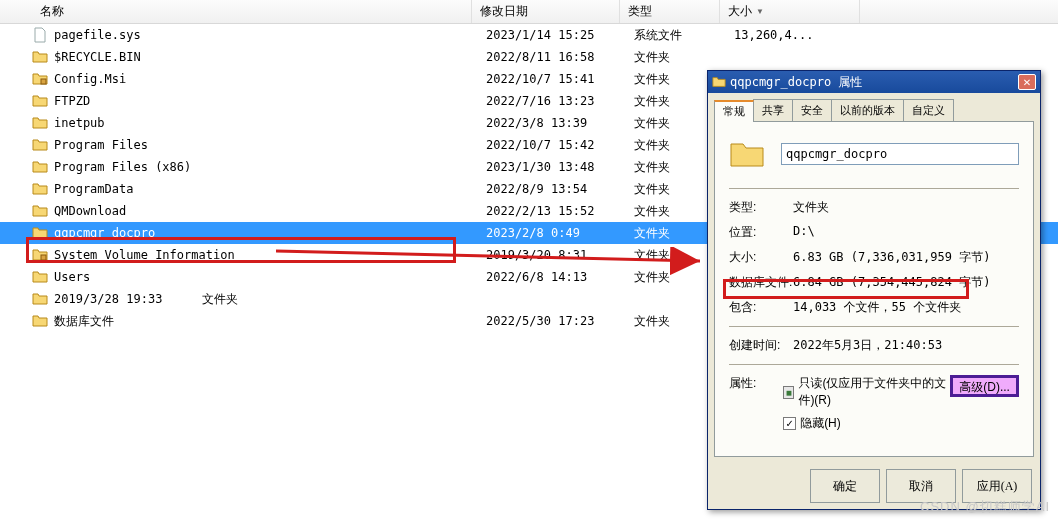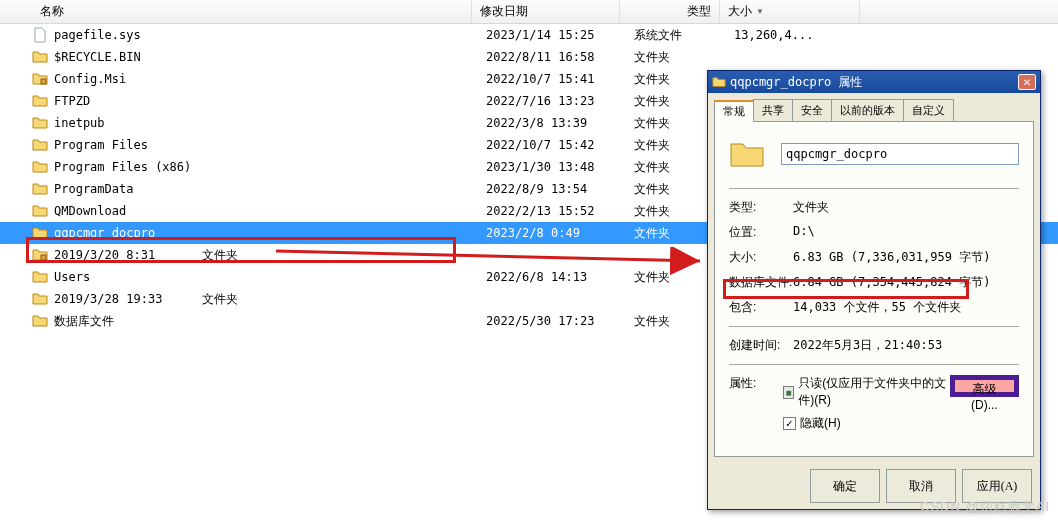--- a/index.html
+++ b/index.html
@@ -32,21 +32,21 @@
     border-right: 1px solid #e0e0e0;
     height: 100%;
     display: flex;
     align-items: center;
     color: #000;
     white-space: nowrap;
     overflow: hidden;
   }
   .col-name { width: 472px; padding-left: 40px; }
   .col-date { width: 148px; }
-  .col-type { width: 100px; justify-content: flex-end; }
+  .col-type { width: 100px; }
   .col-size { width: 140px; }
   .sort-indicator { font-size: 8px; margin-left: 4px; color: #666; }
   .file-list { }
   .file-row {
     display: flex;
     align-items: center;
     height: 22px;
     padding-left: 32px;
     color: #000;
   }
@@ -136,22 +136,22 @@
   .prop-sep { border-top: 1px solid #aca899; margin: 6px 0; }
   .prop-kv { display: flex; margin: 4px 0; font-size: 12px; }
   .prop-key { width: 64px; color: #000; }
   .prop-val { flex: 1; color: #000; font-family: "SimSun", monospace; }
   .attr-row { display: flex; align-items: flex-start; }
   .attr-checks { display: flex; flex-direction: column; gap: 6px; }
   .chk { display: flex; align-items: center; }
   .chk-box { width: 13px; height: 13px; border: 1px solid #7a7a7a; background:#fff; margin-right: 4px; display:flex; align-items:center; justify-content:center; font-size:10px;}
   .adv-btn {
     width: 78px; height: 22px;
-    border: 5px solid #4c1d95;
-    background: #fca5a5;
+    border: 3px solid #4c1d95;
+    background: #f0abfc;
     font-size: 12px;
     margin-left: auto;
   }
   .dlg-buttons {
     display: flex;
     justify-content: flex-end;
     gap: 6px;
     padding: 6px 8px;
     background: #ece9d8;
   }
@@ -313,20 +313,21 @@
         <span class="cell c-type">文件夹</span>
         <span class="cell c-size"></span>
       </div>
       <div class="file-row">
         <span class="icon">
           <svg viewBox="0 0 16 16">
             <path d="M1 3h5l1 2h8v8H1z" fill="#f7d774" stroke="#b88a1a"></path>
             <rect x="9" y="8" width="5" height="5" fill="#d9a441" stroke="#8a5a10"></rect>
           </svg>
         </span>
+        <span class="cell c-name">System Volume Information</span>
         <span class="cell c-date">2019/3/20 8:31</span>
         <span class="cell c-type">文件夹</span>
         <span class="cell c-size"></span>
       </div>
       <div class="file-row">
         <span class="icon">
           <svg viewBox="0 0 16 16">
             <path d="M1 3h5l1 2h8v8H1z" fill="#f7d774" stroke="#b88a1a"></path>
           </svg>
         </span>

